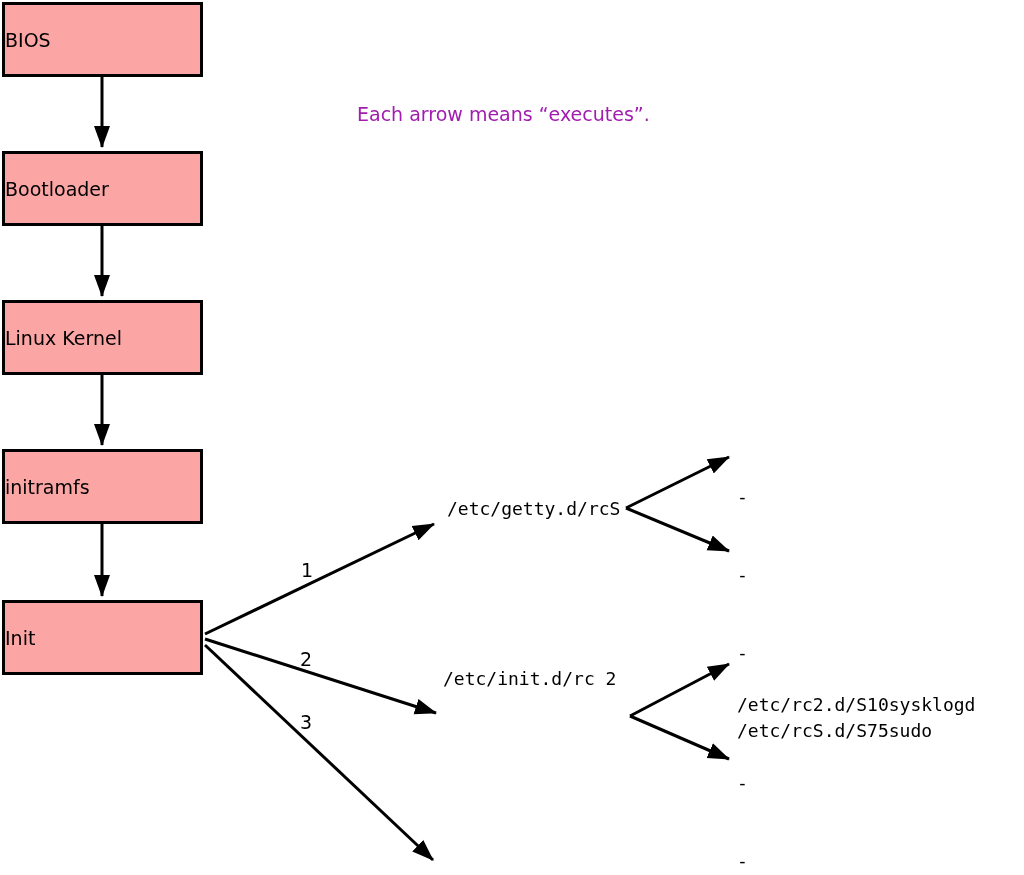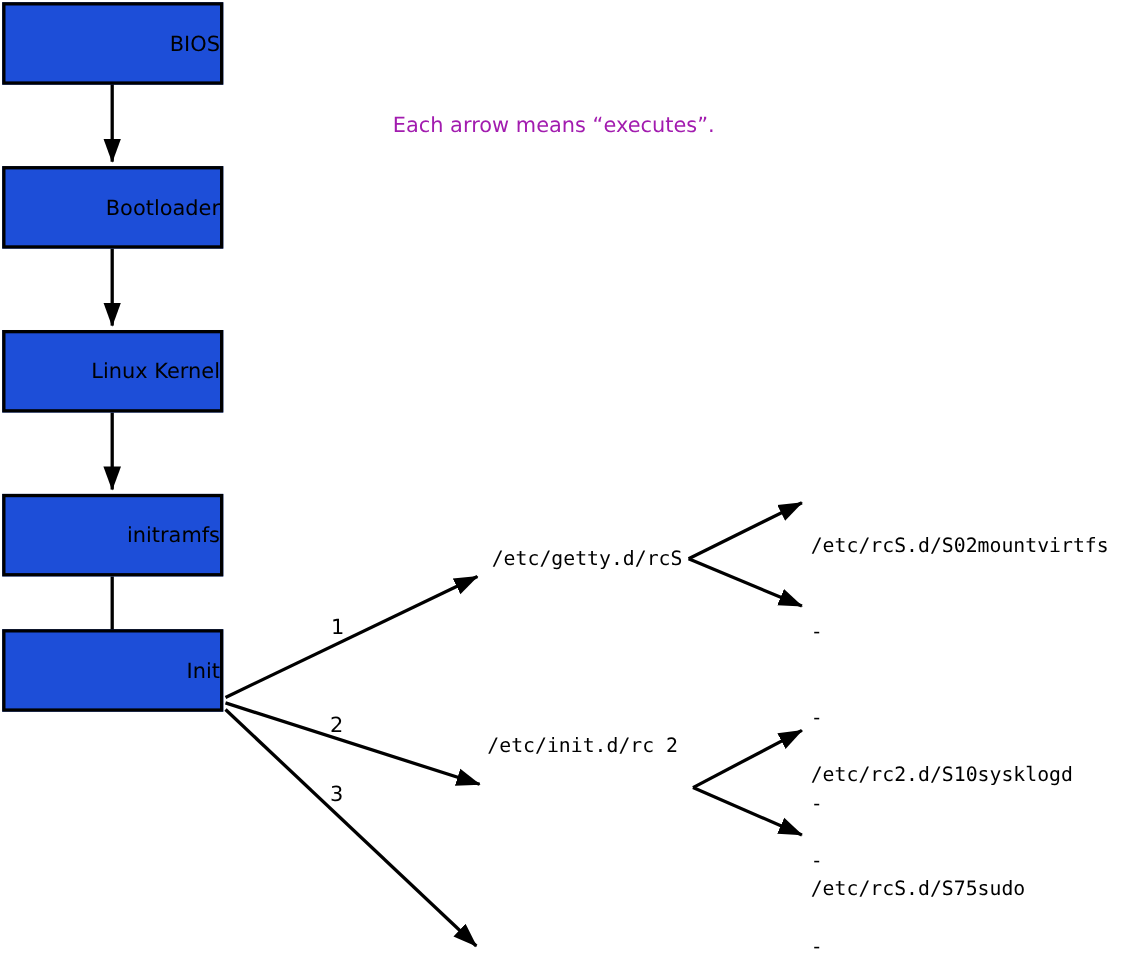--- a/index.html
+++ b/index.html
@@ -26,32 +26,32 @@
     stroke: #000000;
     stroke-width: 3;
   }
   .node-box {
     position: absolute;
     left: 2px;
     width: 201px;
     height: 75px;
     box-sizing: border-box;
     border: 3px solid #000000;
-    background: #1d4ed8;
+    background: #fca5a5;
     display: flex;
     align-items: center;
-    justify-content: flex-end;
+    justify-content: flex-start;
     font-size: 19px;
     color: #000000;
   }
   .box-bios       { top: 2px;   }
   .box-bootloader { top: 151px; }
   .box-kernel     { top: 300px; }
   .box-initramfs  { top: 449px; }
-  .box-init       { top: 572px; }
+  .box-init       { top: 600px; }
   .note {
     position: absolute;
     left: 357px;
     top: 103px;
     font-size: 19px;
     color: #a21caf;
     white-space: nowrap;
   }
   .branch-num {
     position: absolute;
@@ -125,21 +125,20 @@
 
   <div class="branch-num num-1">1</div>
   <div class="branch-num num-2">2</div>
   <div class="branch-num num-3">3</div>
 
   <div class="mono target-rcs">/etc/getty.d/rcS</div>
   <div class="mono target-rc2">/etc/init.d/rc 2</div>
   <div class="mono target-getty">getty</div>
 
   <div class="mono script-col col-rcs">
-    <div>/etc/rcS.d/S02mountvirtfs</div>
     <div>-</div>
     <div>-</div>
     <div>-</div>
     <div>/etc/rcS.d/S75sudo</div>
   </div>
 
   <div class="mono script-col col-rc2">
     <div>/etc/rc2.d/S10sysklogd</div>
     <div>-</div>
     <div>-</div>

